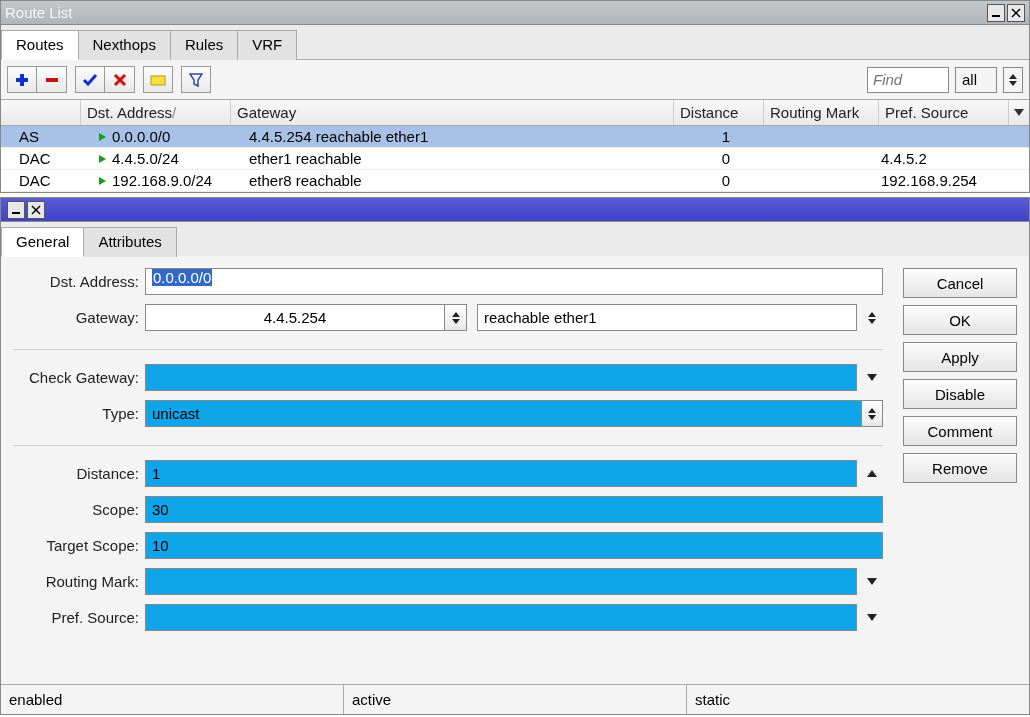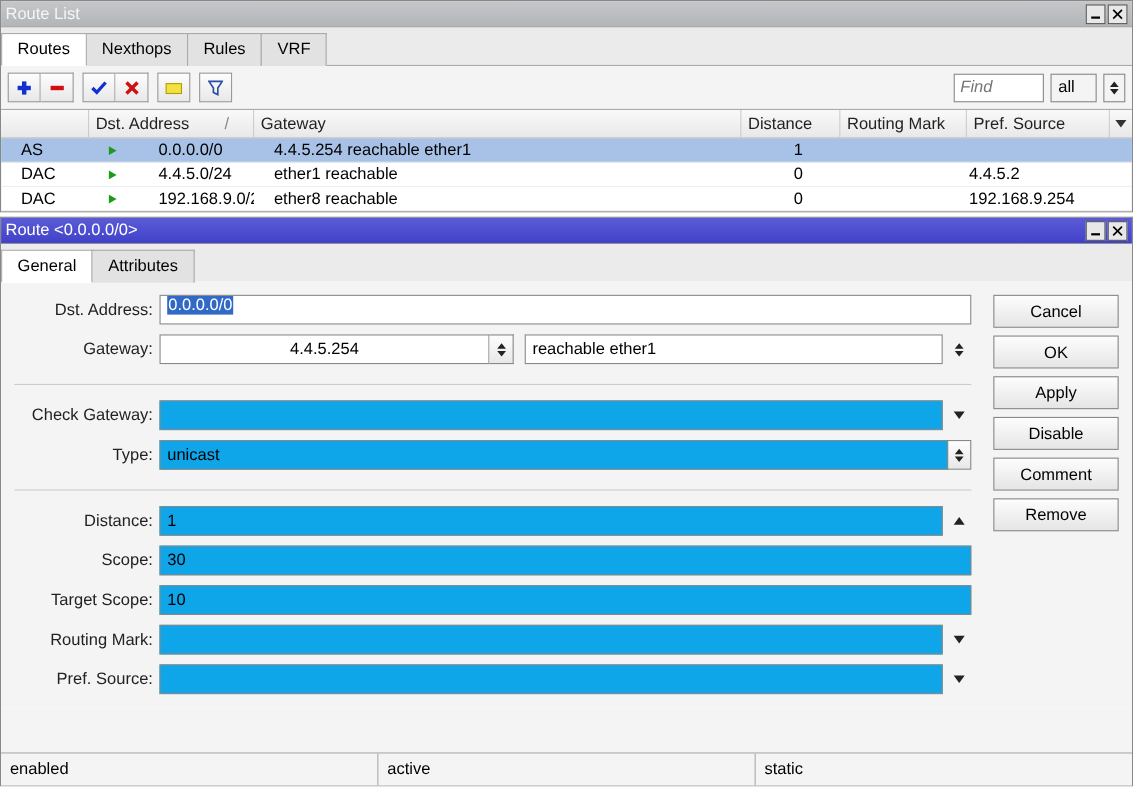--- a/index.html
+++ b/index.html
@@ -31,21 +31,21 @@
 
 .thead { display:flex; background:linear-gradient(#f9f9f9,#e8e8e8); border-bottom:1px solid #aaa; }
 .th { padding:4px 6px; border-right:1px solid #ccc; color:#222; }
 .th.sortcol { position:relative; }
 .th.sortcol::after { content:""; position:absolute; right:8px; top:8px; width:0; height:0; border-left:4px solid transparent; border-right:4px solid transparent; border-top:6px solid #666; display:none; }
 .th.last { width:20px; border-right:none; display:flex; align-items:center; justify-content:center; }
 .tbody .row { display:flex; border-bottom:1px solid #eee; height:22px; align-items:center; }
 .tbody .row.selected { background:#a7c2e6; }
 .td { padding:2px 18px; overflow:hidden; white-space:nowrap; }
 .col-flags { width:80px; }
-.col-dst { width:150px; display:flex; align-items:center;gap:32px; }
+.col-dst { width:150px; display:flex; align-items:center; }
 .col-gw { flex:1; }
 .col-dist { width:90px; text-align:right; }
 .col-rmark { width:115px; }
 .col-pref { width:130px; }
 .play { width:0; height:0; border-top:4px solid transparent; border-bottom:4px solid transparent; border-left:7px solid #1a9b1a; margin-right:6px; display:inline-block; }
 
 
 .detailbody { display:flex; background:#f4f4f4; padding:12px 12px 4px 12px; gap:20px; align-items:flex-start; }
 .formcol { flex:1; }
 .btncol { width:114px; display:flex; flex-direction:column; gap:7px; }
@@ -206,21 +206,20 @@
       <div class="td col-dist">0</div>
       <div class="td col-rmark"></div>
       <div class="td col-pref">192.168.9.254</div>
       <div class="td" style="width:20px"></div>
     </div>
   </div>
 </div>
 
 <div class="win" style="margin-top:4px;">
   <div class="titlebar active">
-    <span class="title">Route &lt;0.0.0.0/0&gt;</span>
     <div class="winbtn">
         <svg width="10" height="10">
           <rect x="1" y="7" width="8" height="2" fill="#000"></rect>
         </svg>
       </div>
     <div class="winbtn">
         <svg width="10" height="10">
           <line x1="1" y1="1" x2="9" y2="9" stroke="#000" stroke-width="1.5"></line>
           <line x1="9" y1="1" x2="1" y2="9" stroke="#000" stroke-width="1.5"></line>
         </svg>

